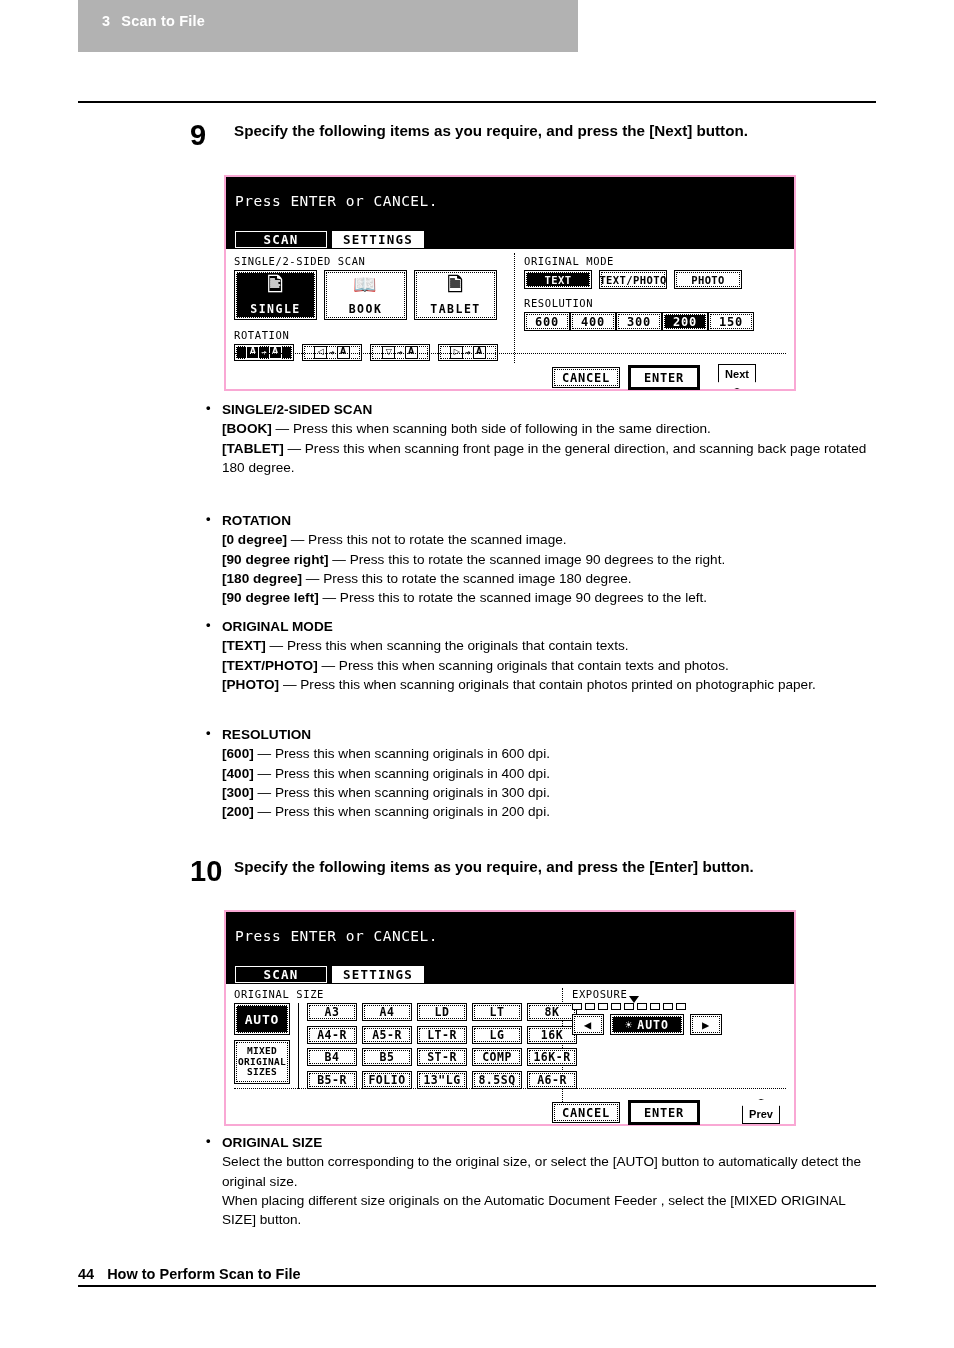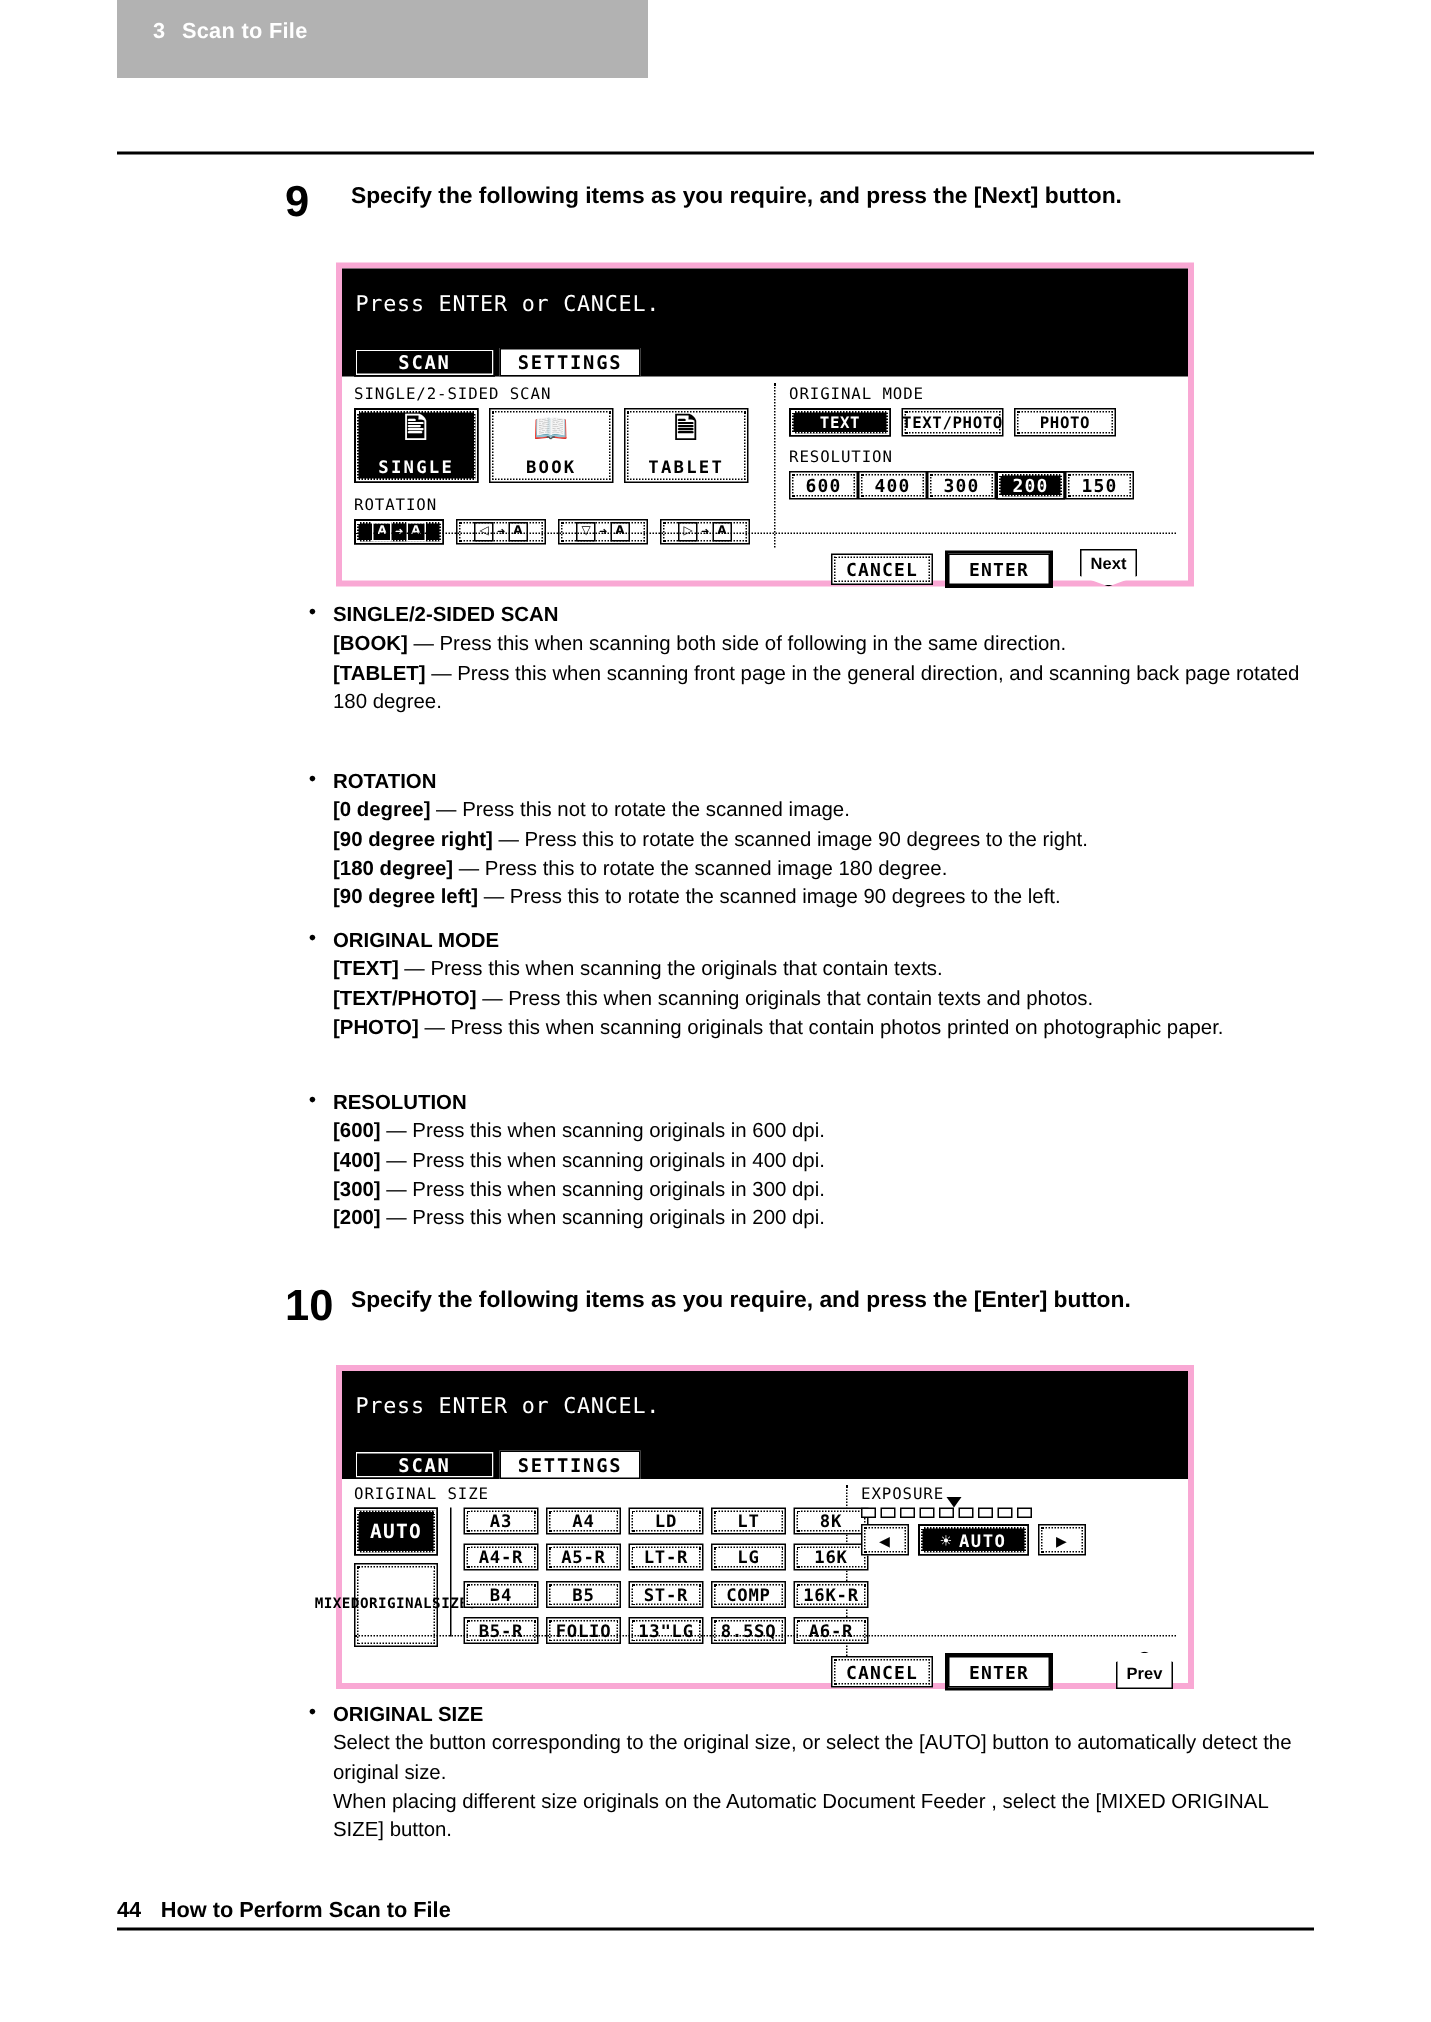--- a/index.html
+++ b/index.html
@@ -14,21 +14,21 @@
     font-family: "Liberation Sans", sans-serif;
     color: #000;
     overflow: hidden;
   }
 
   
   .chapter-bar {
     position: absolute;
     left: 78px;
     top: 0;
-    width: 354px;
+    width: 500px;
     height: 52px;
     background: #b2b2b2;
   }
   .chapter-bar-inner {
     position: absolute;
     left: 24px;
     top: 13px;
     font-size: 14.5px;
     font-weight: bold;
     color: #ffffff;
@@ -110,21 +110,21 @@
     padding-left: 20px;
     text-indent: 0;
   }
   .bullet-line b { font-weight: bold; }
 
   
   .lcd {
     position: absolute;
     left: 224px;
     background: #ffffff;
-    border: 4px solid #f9a8d4;
+    border: 2px solid #f9a8d4;
     box-sizing: border-box;
     font-family: "DejaVu Sans Mono", monospace;
   }
   .lcd-title {
     background: #000;
     color: #fff;
     height: 72px;
     position: relative;
   }
   .lcd-title span {
@@ -301,22 +301,22 @@
 
   
   .size-auto {
     width: 56px;
     height: 32px;
     font-size: 13px;
     letter-spacing: 0.8px;
   }
   .size-mixed {
     width: 56px;
-    height: 56px;
-    flex-direction: row;
+    height: 44px;
+    flex-direction: column;
     font-size: 9.5px;
     letter-spacing: 0.3px;
     line-height: 1.12;
   }
   .size-grid {
     display: grid;
     grid-template-columns: repeat(5, 50px);
     gap: 4px 5px;
   }
   .size-btn {

